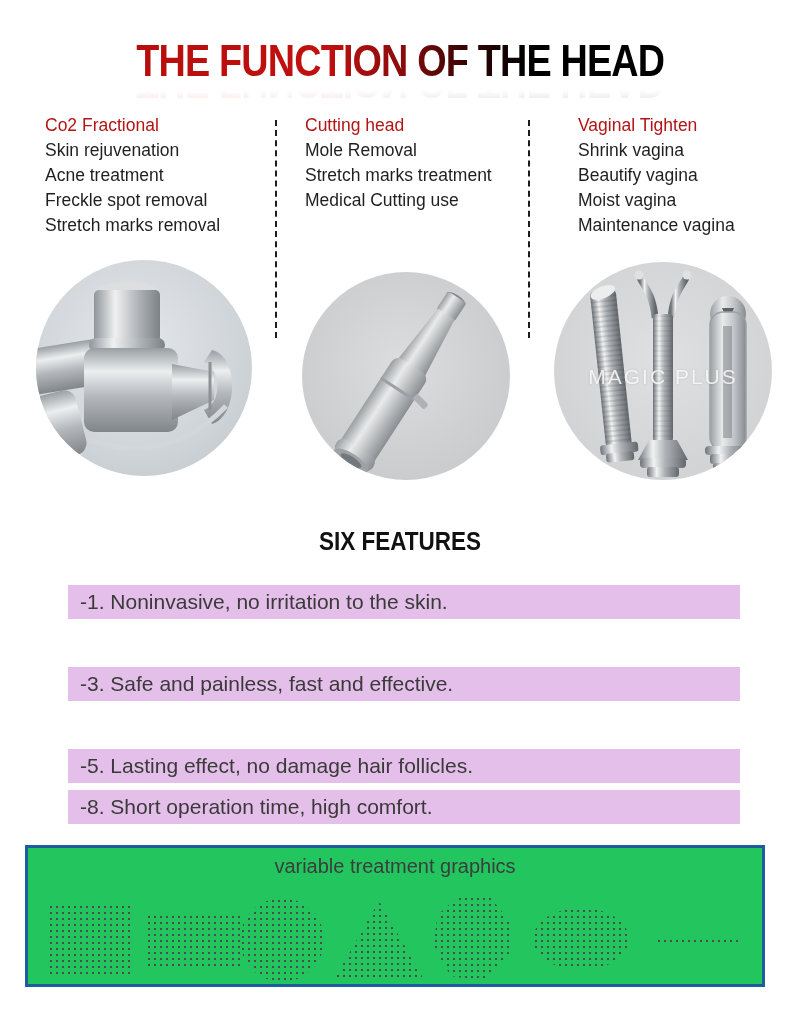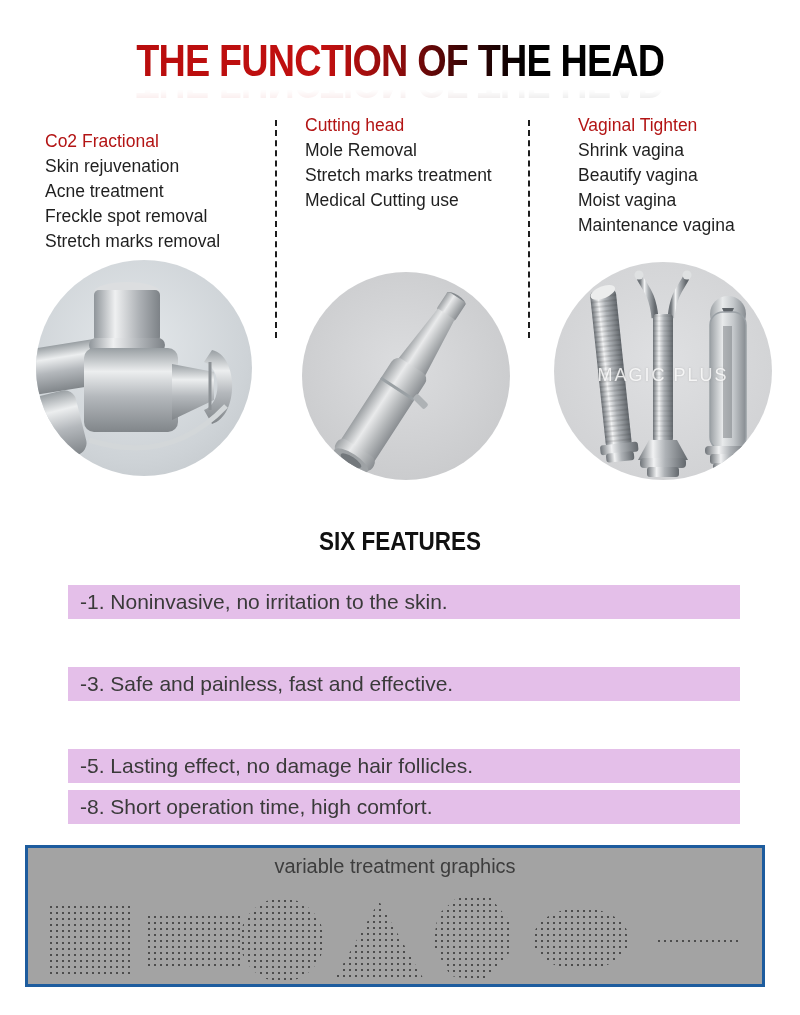--- a/index.html
+++ b/index.html
@@ -20,37 +20,37 @@
     display:block;margin:-4px auto 0;
     transform:scaleX(.84) scaleY(-1);
     opacity:.14;filter:blur(.6px);
     -webkit-mask-image:linear-gradient(to bottom,rgba(0,0,0,.8),transparent 60%);
     mask-image:linear-gradient(to bottom,rgba(0,0,0,.8),transparent 60%);
     height:26px;overflow:hidden;
   }
 
   
   .col{position:absolute;top:113px;font-size:17.5px;line-height:25px;color:#1f1f1f;}
-  .col-1{left:45px;width:235px;margin-top:16px;}
+  .col-1{left:45px;width:235px;}
   .col-2{left:305px;width:235px;}
   .col-3{left:578px;width:215px;}
   .col-heading{color:#b31414;}
   .divider{position:absolute;top:120px;height:218px;width:0;border-left:2px dashed #1c1c1c;}
   .divider-1{left:275px;}
   .divider-2{left:528px;}
 
   
   .circle-img{position:absolute;border-radius:50%;}
   .circle-1{left:34px;top:258px;width:220px;height:220px;}
   .circle-2{left:300px;top:270px;width:212px;height:212px;}
   .circle-3{left:552px;top:260px;width:222px;height:222px;}
   .circle-img svg{display:block;width:100%;height:100%;}
   .watermark{
     position:absolute;left:0;top:105px;width:100%;text-align:center;
-    font-size:18px;color:rgba(255,255,255,.82);letter-spacing:2px;
+    font-size:21px;color:rgba(255,255,255,.82);letter-spacing:2px;
     text-shadow:0 0 2px rgba(120,120,120,.35);
   }
 
   
   .features-heading{
     position:absolute;top:527px;left:0;width:800px;text-align:center;
     font-size:25px;font-weight:bold;color:#111;letter-spacing:0px;
   }
   .features-heading span{display:inline-block;transform:scaleX(.9);}
   .feature-row{
@@ -58,21 +58,21 @@
     background:#e4bfe9;
     font-size:21px;color:#3a3a3a;line-height:34px;
     padding-left:12px;box-sizing:border-box;
   }
   .row-0{top:585px;} .row-1{top:626px;} .row-2{top:667px;}
   .row-3{top:708px;} .row-4{top:749px;} .row-5{top:790px;}
 
   
   .graphics-box{
     position:absolute;left:25px;top:845px;width:740px;height:142px;
-    border:3px solid #1d5c9e;box-sizing:border-box;background:#a3a3a3;
+    border:3px solid #1d5c9e;box-sizing:border-box;background:#22c55e;
   }
   .graphics-title{
     position:absolute;top:7px;left:0;width:100%;text-align:center;
     font-size:20px;color:#3d3d3d;
   }
   .dot-shape{
     position:absolute;
     background-image:radial-gradient(circle,#4d4d4d 1.15px,transparent 1.3px);
     background-size:6px 6px;
   }

